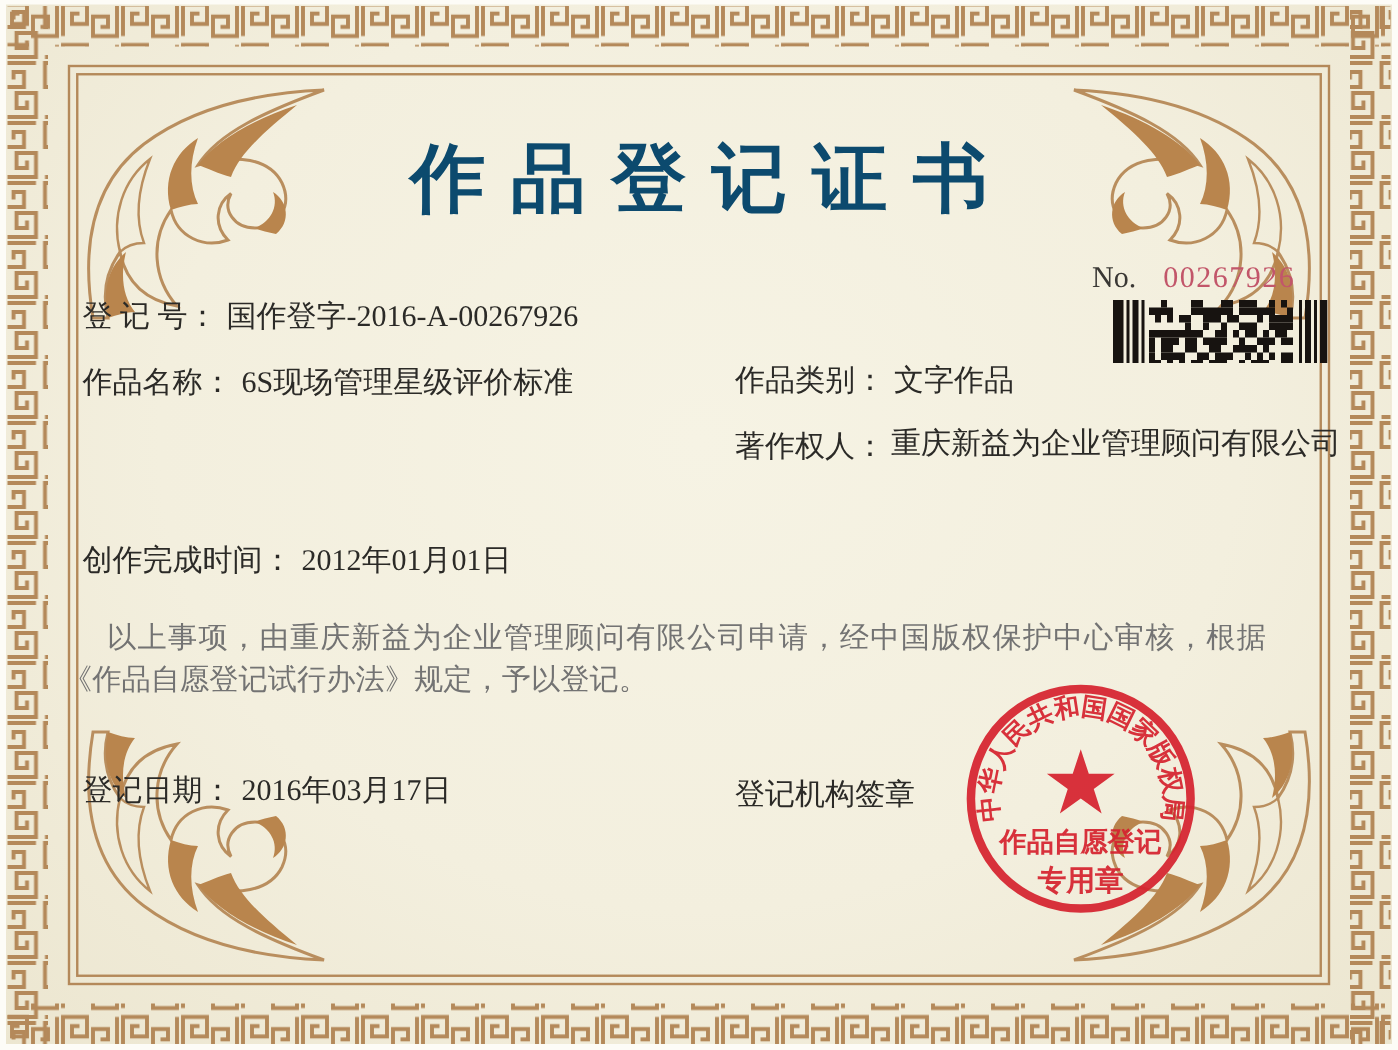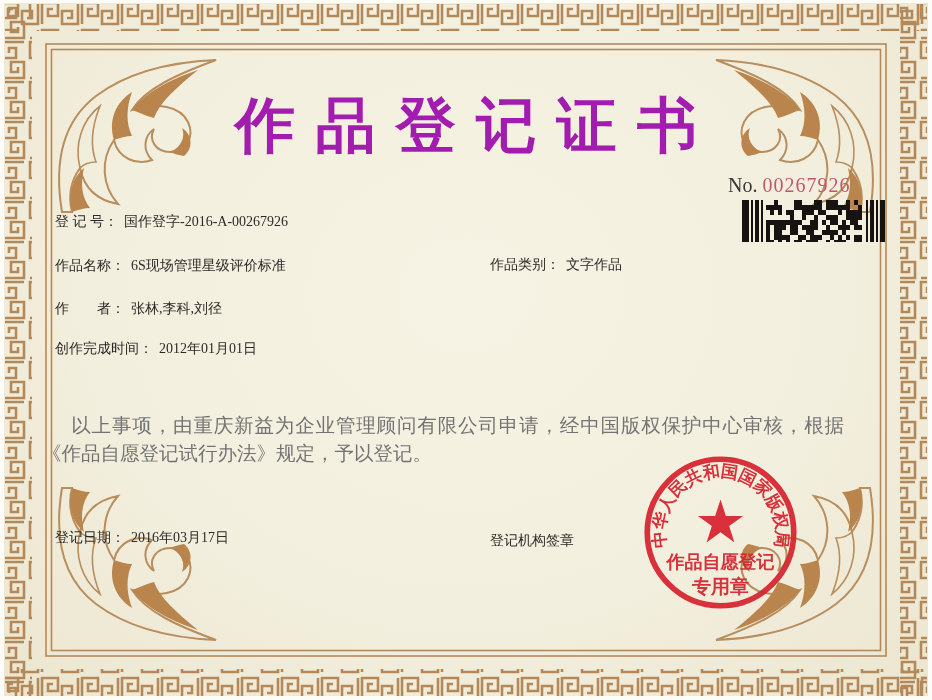--- a/index.html
+++ b/index.html
@@ -11,33 +11,33 @@
     background:#fdfcf7; overflow:hidden;
   }
   .paper {
     position:absolute; left:4px; top:3px; right:4px; bottom:4px;
     background:radial-gradient(ellipse at 50% 42%, #f6f3e4 0%, #f3efde 55%, #ece6d0 100%);
   }
   .border-layer { position:absolute; left:0; top:0; }
 
   .title {
     position:absolute; left:0; top:86px; width:932px;
-    text-align:center; font-size:60px; font-weight:bold; color:#a21caf;
+    text-align:center; font-size:50px; font-weight:bold; color:#0c4a6e;
     letter-spacing:0.34em; text-indent:0.34em;
   }
 
   .serial {
     position:absolute; left:728px; top:174px; font-size:20px; color:#3a3835;
     white-space:nowrap;
   }
-  .serial .num { color:#c2566a; margin-left:5px; letter-spacing:1px; }
+  .serial .num { color:#c2566a; margin-left:18px; letter-spacing:1px; }
 
   .barcode { position:absolute; left:742px; top:200px; width:143px; height:42px; }
 
-  .row { position:absolute; font-size:14px; color:#2b2a27; white-space:nowrap;margin-top:16px; }
+  .row { position:absolute; font-size:20px; color:#2b2a27; white-space:nowrap; }
   .row .lab { color:#2b2a27; }
   .row .val { margin-left:6px; }
 
   .row-wrap { white-space:normal; }
   .row-wrap .lab { float:left; }
   .row-wrap .val { display:block; margin-left:104px; width:322px; line-height:1.25; }
 
   .statement {
     position:absolute; left:42px; top:412px; width:802px;
     font-size:19.5px; line-height:1.42; color:#737373;
@@ -247,26 +247,27 @@
   </div>
 
   <div class="row" style="left:55px; top:241px;">
     <span class="lab">作品名称：</span><span class="val">6S现场管理星级评价标准</span>
   </div>
 
   <div class="row" style="left:490px; top:240px;">
     <span class="lab">作品类别：</span><span class="val">文字作品</span>
   </div>
 
-  <div class="row" style="left:55px; top:284px;">
-    <span class="lab">作　　者：</span><span class="val">张林,李科,刘径</span>
-  </div>
-
-
-  <div class="row" style="left:55px; top:324px;">
+
+  <div class="row row-wrap" style="left:490px; top:284px;">
+    <span class="lab">著作权人：</span>
+      <span class="val">重庆新益为企业管理顾问有限公司</span>
+  </div>
+
+  <div class="row" style="left:55px; top:360px;">
     <span class="lab">创作完成时间：</span><span class="val">2012年01月01日</span>
   </div>
 
 
   <div class="statement">以上事项，由重庆新益为企业管理顾问有限公司申请，经中国版权保护中心审核，根据《作品自愿登记试行办法》规定，予以登记。</div>
 
   <div class="row" style="left:55px; top:513px;">
     <span class="lab">登记日期：</span><span class="val">2016年03月17日</span>
   </div>
 

